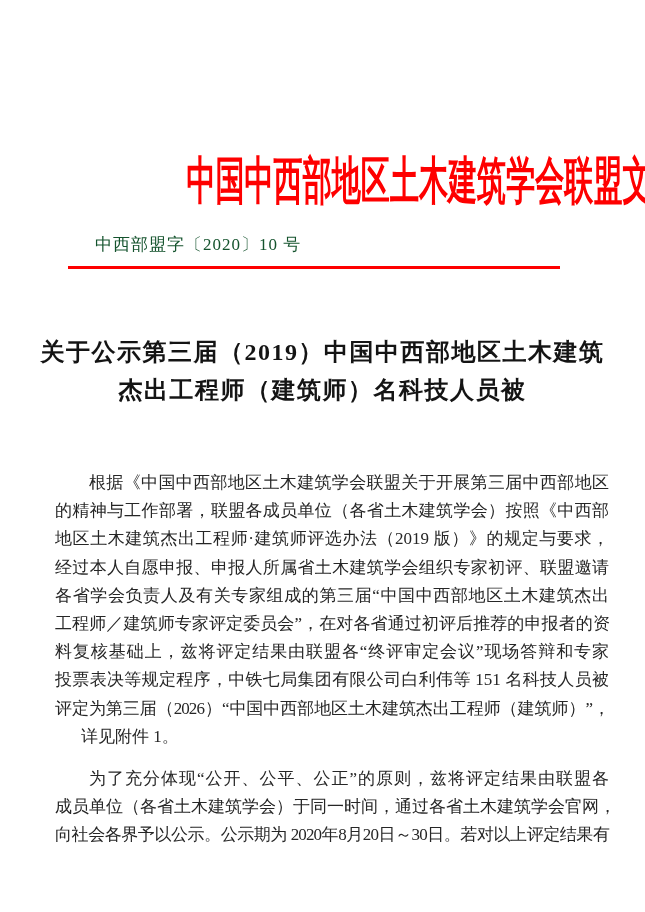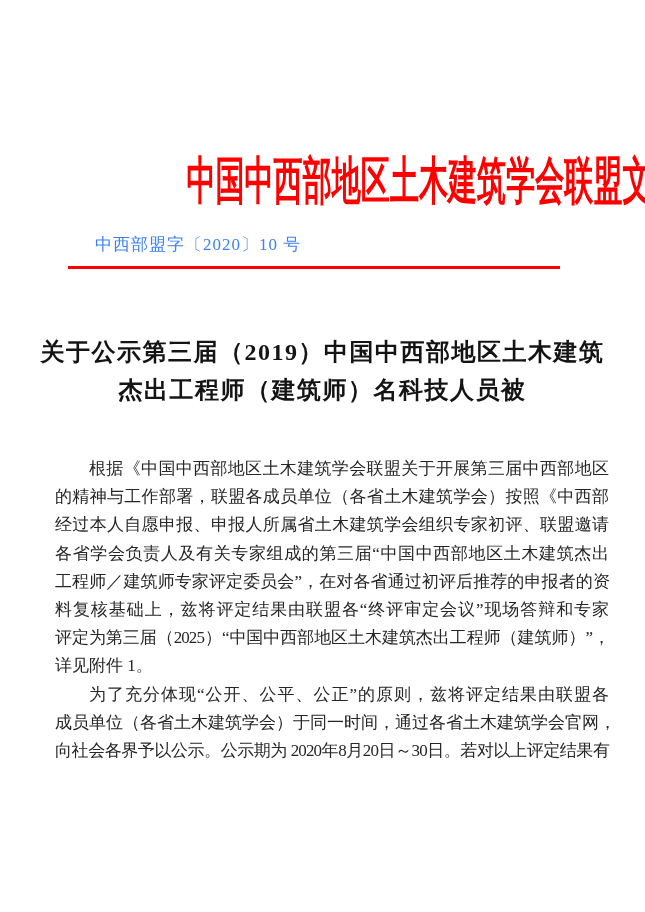--- a/index.html
+++ b/index.html
@@ -37,21 +37,21 @@
 
   
   .docinfo-row {
     position: absolute;
     top: 233px; left: 95px; width: 452px;
     display: flex;
     justify-content: space-between;
     align-items: baseline;
     font-size: 17px;
     line-height: 24px;
-    color: #3b82f6;
+    color: #14532d;
     letter-spacing: 1px;
   }
 
   
   .red-rule {
     position: absolute;
     top: 266px; left: 68px;
     width: 492px; height: 3px;
     background: #fe0000;
   }
@@ -76,22 +76,22 @@
     color: #262626;
   }
   .doc-line {
     height: 28.2px;
     line-height: 28.2px;
     text-align: justify;
     text-align-last: justify;
     white-space: nowrap;
     overflow: visible;
   }
-  .doc-line.indent { text-indent: 2em; }
-  .doc-line.pend   { text-align-last: left; }
+  .doc-line.indent { text-indent: 2em; margin-top: 14px; }
+  .doc-line.pend   { text-align-last: left; margin-left: 26px; }
   .doc-line.tight  { letter-spacing: -0.9px; }
 </style>
 </head>
 <body>
 
 <div class="page">
 
   <div class="banner">
     <span class="banner-inner">中国中西部地区土木建筑学会联盟文件</span>
   </div>
@@ -103,24 +103,26 @@
   <div class="red-rule"></div>
 
   <div class="doc-title">
     <div>关于公示第三届（2019）中国中西部地区土木建筑</div>
     <div>杰出工程师（建筑师）名科技人员被</div>
   </div>
 
   <div class="doc-body">
     <div class="doc-line indent">根据《中国中西部地区土木建筑学会联盟关于开展第三届中西部地区</div>
     <div class="doc-line">的精神与工作部署，联盟各成员单位（各省土木建筑学会）按照《中西部</div>
+    <div class="doc-line">地区土木建筑杰出工程师·建筑师评选办法（2019 版）》的规定与要求，</div>
     <div class="doc-line">经过本人自愿申报、申报人所属省土木建筑学会组织专家初评、联盟邀请</div>
     <div class="doc-line">各省学会负责人及有关专家组成的第三届“中国中西部地区土木建筑杰出</div>
     <div class="doc-line tight">工程师／建筑师专家评定委员会”，在对各省通过初评后推荐的申报者的资</div>
     <div class="doc-line">料复核基础上，兹将评定结果由联盟各“终评审定会议”现场答辩和专家</div>
-    <div class="doc-line tight">评定为第三届（2025）“中国中西部地区土木建筑杰出工程师（建筑师）”，</div>
+    <div class="doc-line">投票表决等规定程序，中铁七局集团有限公司白利伟等 151 名科技人员被</div>
+    <div class="doc-line tight">评定为第三届（2026）“中国中西部地区土木建筑杰出工程师（建筑师）”，</div>
     <div class="doc-line pend">详见附件 1。</div>
     <div class="doc-line indent">为了充分体现“公开、公平、公正”的原则，兹将评定结果由联盟各</div>
     <div class="doc-line">成员单位（各省土木建筑学会）于同一时间，通过各省土木建筑学会官网，</div>
     <div class="doc-line tight">向社会各界予以公示。公示期为 2020年8月20日～30日。若对以上评定结果有</div>
   </div>
 
 </div>
 
 </body></html>

